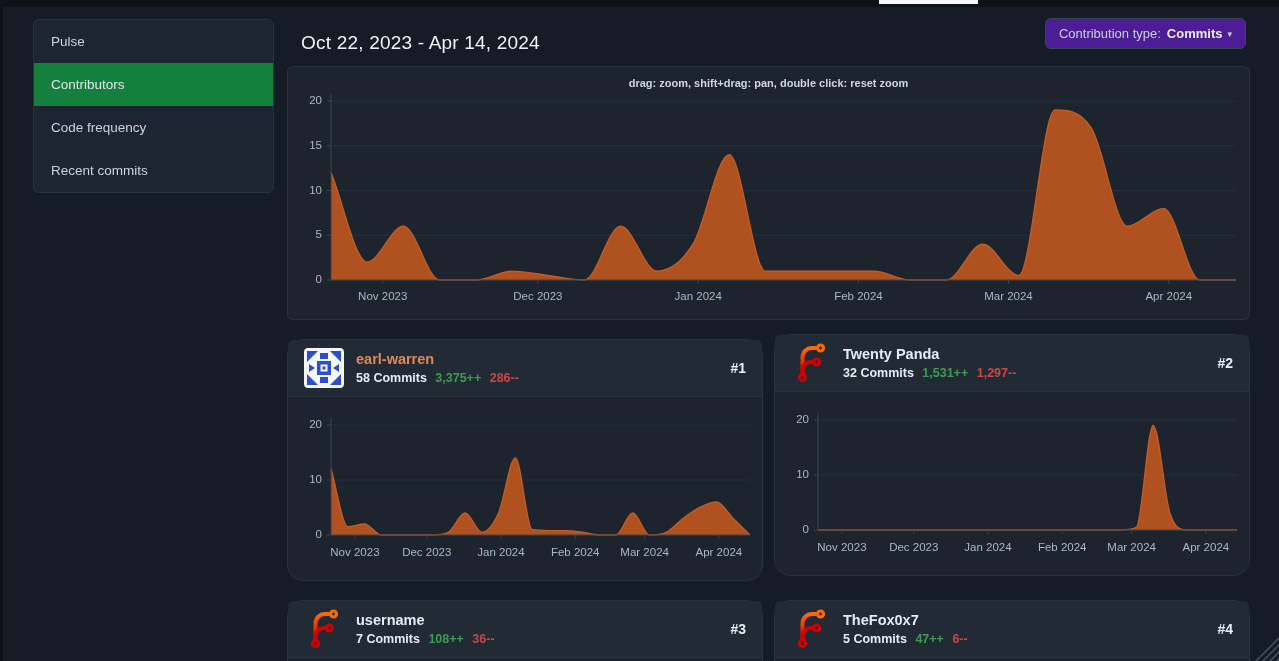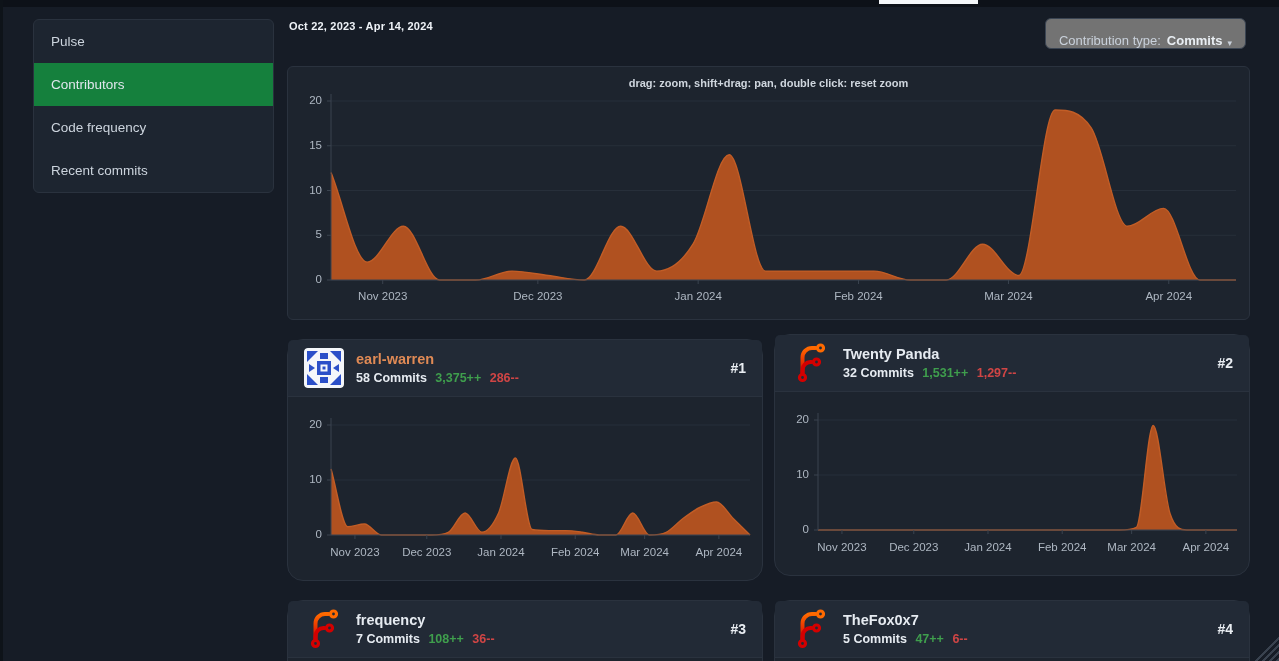--- a/index.html
+++ b/index.html
@@ -10,25 +10,25 @@
   }
   .topbar{position:absolute;left:0;top:0;width:1279px;height:7px;background:#0d1118}
   .left-edge{position:absolute;left:0;top:0;width:3px;height:661px;background:#0e1319}
   .tab-indicator{position:absolute;left:879px;top:0;width:99px;height:4px;background:#f4f6f9}
 
   .sidebar{position:absolute;left:33px;top:19px;width:239px;background:#1d2530;
     border:1px solid #2a323e;border-radius:6px;overflow:hidden;display:flex;flex-direction:column}
   .side-item{height:43px;line-height:43px;padding:0 17px;font-size:13.5px;color:#ccd4dd;cursor:pointer;display:block}
   .side-item.active{background:#15803d;color:#e0e6ed}
 
-  .date-range{position:absolute;left:289px;top:20px;margin:0;font-size:11px;font-weight:bold;color:#eef2f7;letter-spacing:.2px}
+  .date-range{position:absolute;left:289px;top:20px;margin:12px;font-size:19px;font-weight:normal;color:#eef2f7;letter-spacing:.2px}
 
   .ctype-btn{position:absolute;top:18px;right:33px;height:31px;padding:0 13px;
-    background:#737373;border:1px solid #3b4553;border-radius:6px;color:#c9d1db;
-    font-size:13px;display:flex;align-items:flex-end;cursor:pointer;font-family:inherit}
+    background:#4c1d95;border:1px solid #3b4553;border-radius:6px;color:#c9d1db;
+    font-size:13px;display:flex;align-items:center;cursor:pointer;font-family:inherit}
   .ctype-btn b{color:#e9eef3;margin-left:6px}
   .caret{font-size:9px;margin-left:5px;color:#c9d1db}
 
   .panel{position:absolute;background:#1d242e;border:1px solid #2a323e;border-radius:6px;box-sizing:border-box}
   .main-panel{left:287px;top:66px;width:963px;height:254px}
   .chart-title{position:absolute;top:10px;left:0;right:0;text-align:center;font-size:11px;font-weight:bold;color:#cfd6de}
   .main-panel svg{position:absolute;left:0;top:0;display:block}
 
   .card{position:absolute;width:476px;background:#1d242e;border:1px solid #2a323e;border-radius:16px;box-sizing:border-box}
   .card-head{position:absolute;left:0;top:0;right:0;height:57px;background:#222a36;
@@ -233,21 +233,21 @@
       <g fill="none" stroke-linecap="round">
         <path d="M11.5,31 V14.5 A9.5,9.5 0 0 1 21,5 H24.5" stroke="url(#fg1)" stroke-width="4"></path>
         <path d="M11.5,31 V27 A8,8 0 0 1 19.5,19 H20.5" stroke="#d40000" stroke-width="4"></path>
         <circle cx="29.5" cy="5" r="3" stroke="#ff6a00" stroke-width="3.2"></circle>
         <circle cx="25.5" cy="19" r="3" stroke="#d40000" stroke-width="3.2"></circle>
         <circle cx="11.5" cy="34.5" r="3" stroke="#d40000" stroke-width="3.2"></circle>
       </g>
     </svg>
       </span>
     <div class="who">
-      <span class="uname">frequency</span>
+      <span class="uname">username</span>
       <div class="stats">
         <b>7 Commits</b>
         <b class="adds">108++</b>
         <b class="dels">36--</b>
       </div>
     </div>
     <b class="rank">#3</b>
   </header>
 </section>
 

